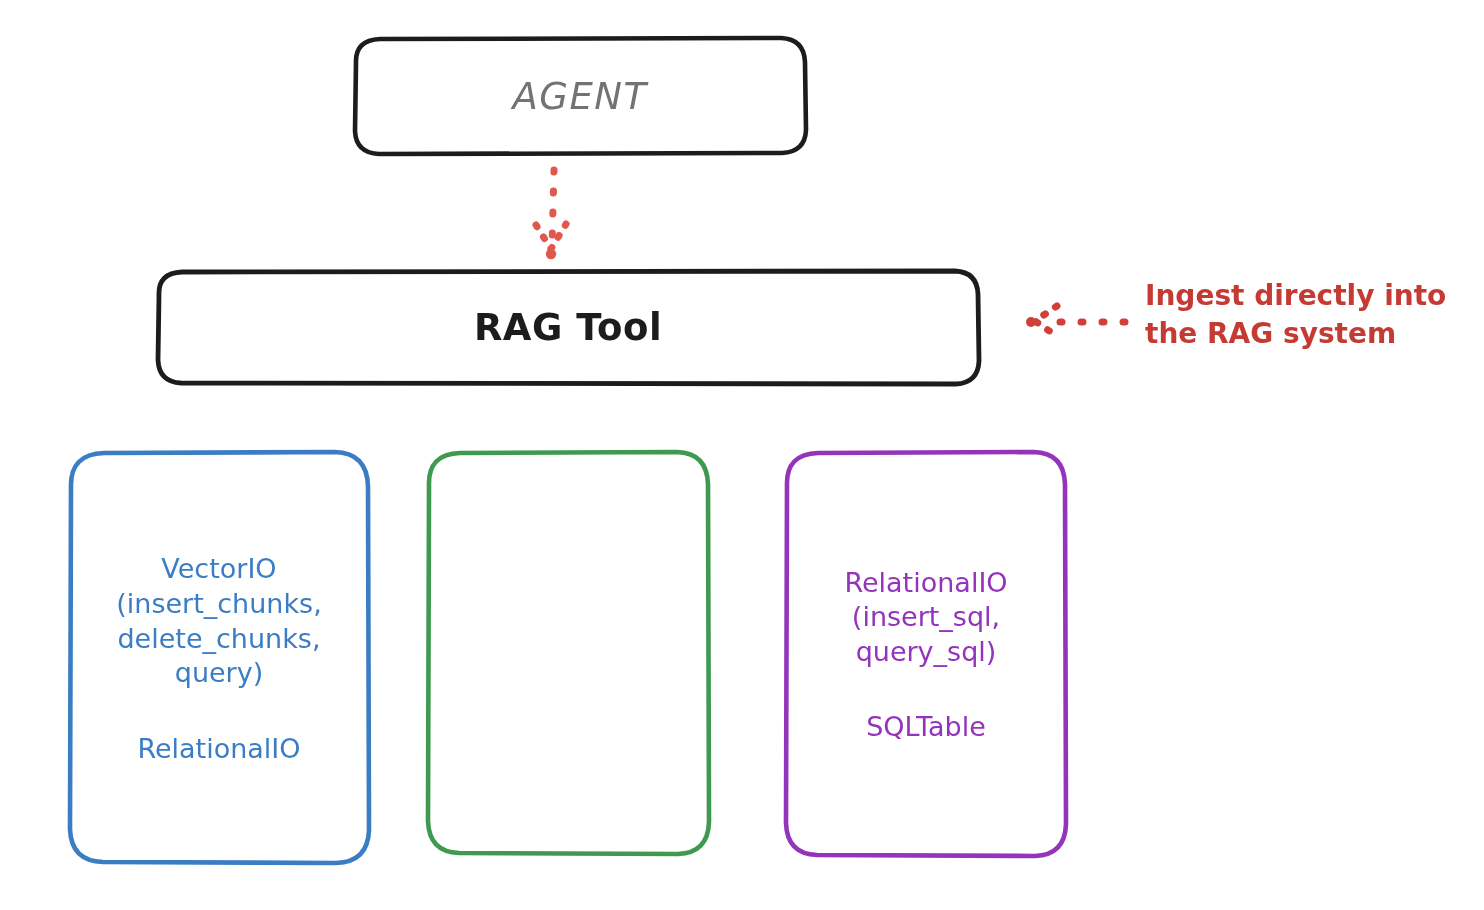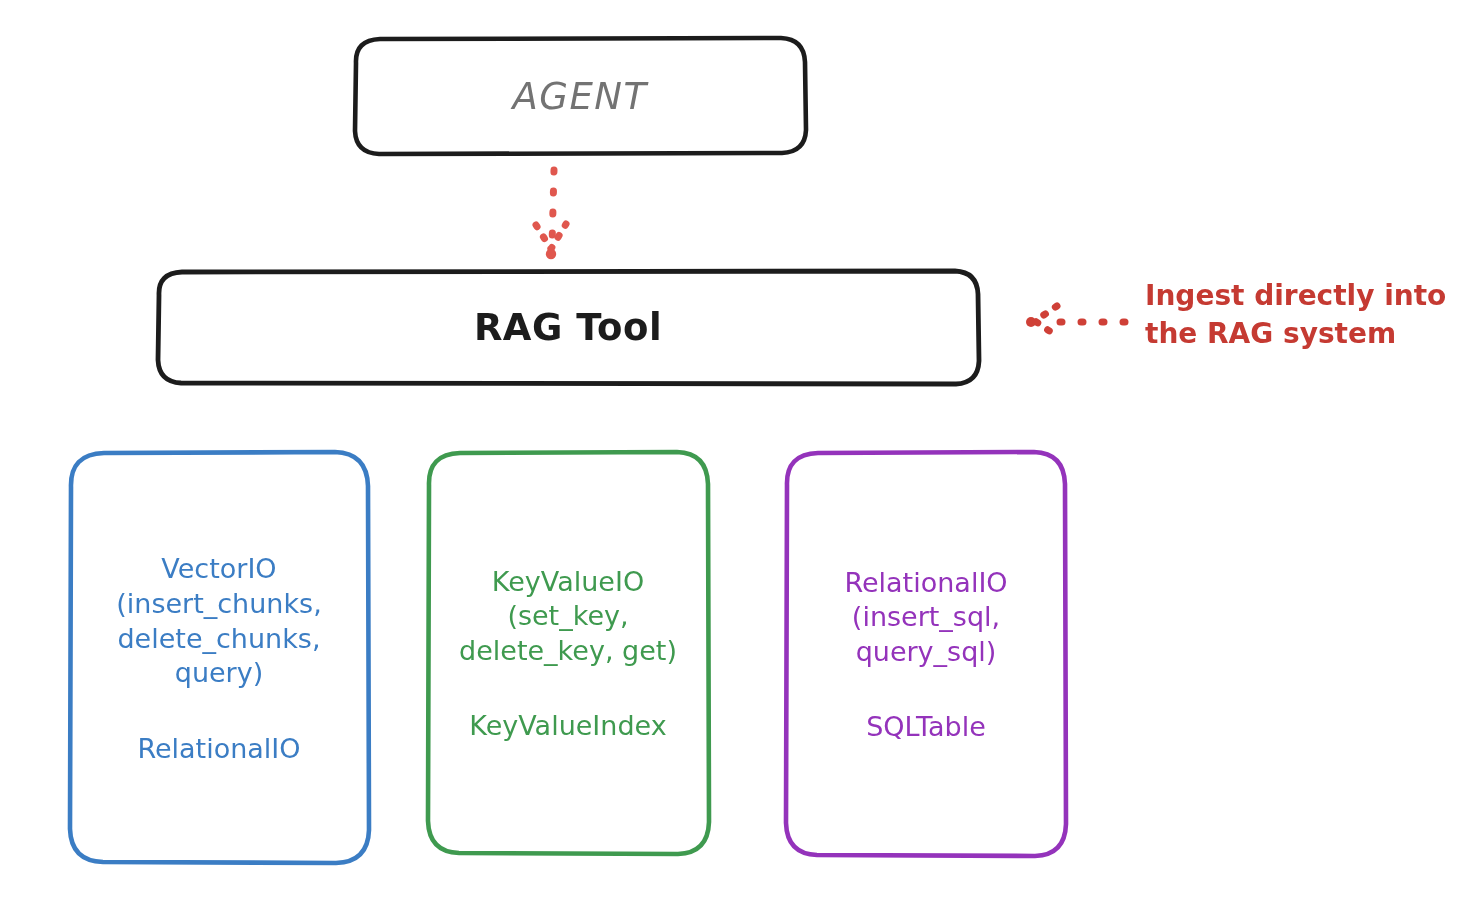--- a/index.html
+++ b/index.html
@@ -166,24 +166,20 @@
     <div class="api-text c-blue">VectorIO
 (insert_chunks,
 delete_chunks,
 query)</div>
     <div class="index-text c-blue">RelationalIO</div>
   </div>
 </div>
 
 <div class="node node-keyvalue">
   <div class="node-body">
-    <div class="api-text c-green">KeyValueIO
-(set_key,
-delete_key, get)</div>
-    <div class="index-text c-green">KeyValueIndex</div>
   </div>
 </div>
 
 <div class="node node-relational">
   <div class="node-body">
     <div class="api-text c-purple">RelationalIO
 (insert_sql,
 query_sql)</div>
     <div class="index-text c-purple">SQLTable</div>
   </div>

